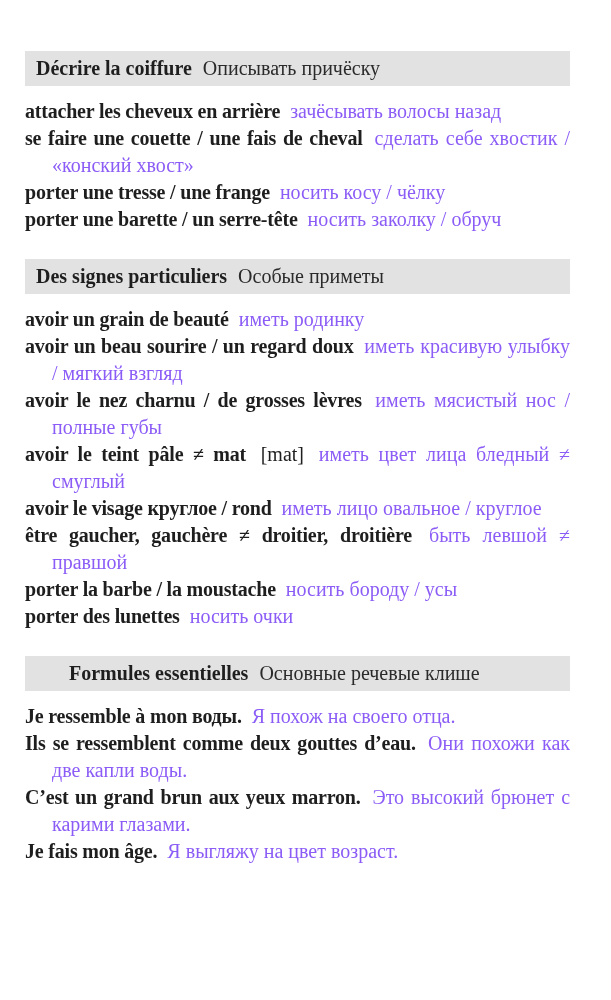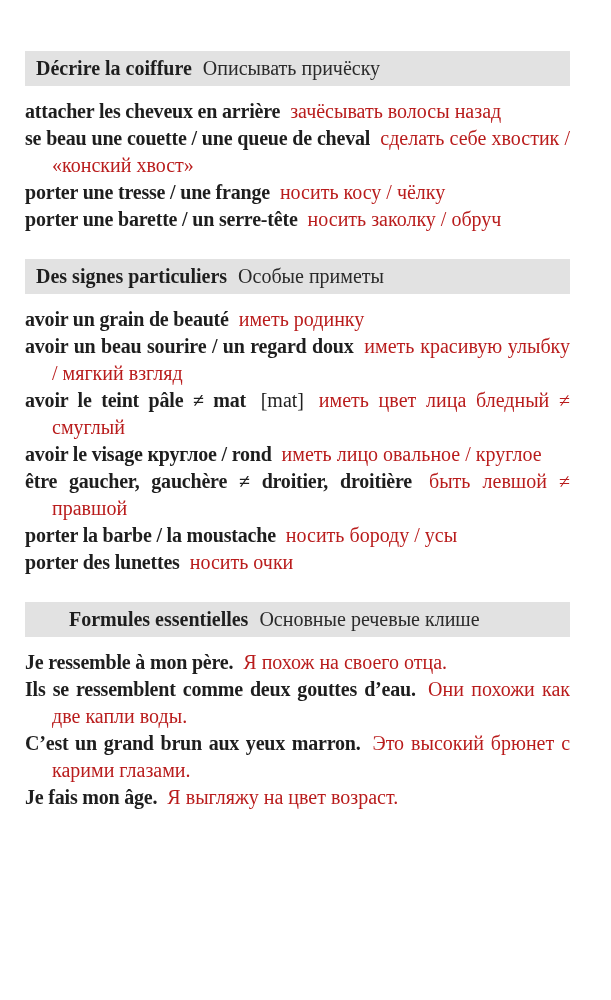--- a/index.html
+++ b/index.html
@@ -50,55 +50,56 @@
   }
   .fr {
     font-weight: bold;
     padding-right: 5px;
     letter-spacing: -0.2px;
   }
   .note {
     padding-right: 5px;
   }
   .ru {
-    color: #b91c1c;
+    color: #8b5cf6;
   }
   .page-number {
     position: absolute;
     left: 27px;
     top: 963px;
     font-family: Liberation Serif, serif;
     font-size: 18px;
     color: #6d28d9;
   }
 </style>
 </head>
 <body style="color: rgb(30, 30, 30);">
 
 <div class="page">
   <div id="sections-root">
       <section class="vocab-section">
         <div class="section-header" style="background-color: rgb(226, 226, 226);"><span class="hdr-fr">Décrire la coiffure</span> <span class="hdr-ru">Описывать причёску</span></div>
         <p class="entry"><span class="fr">attacher les cheveux en arrière</span> <span class="ru">зачёсывать волосы назад</span></p>
-        <p class="entry"><span class="fr">se beau une couette / une queue de cheval</span> <span class="ru">сделать себе хвостик / «конский хвост»</span></p>
+        <p class="entry"><span class="fr">se faire une couette / une fais de cheval</span> <span class="ru">сделать себе хвостик / «конский хвост»</span></p>
         <p class="entry"><span class="fr">porter une tresse / une frange</span> <span class="ru">носить косу / чёлку</span></p>
         <p class="entry"><span class="fr">porter une barette / un serre-tête</span> <span class="ru">носить заколку / обруч</span></p>
       </section>
       <section class="vocab-section">
         <div class="section-header" style="background-color: rgb(226, 226, 226);"><span class="hdr-fr">Des signes particuliers</span> <span class="hdr-ru">Особые приметы</span></div>
         <p class="entry"><span class="fr">avoir un grain de beauté</span> <span class="ru">иметь родинку</span></p>
         <p class="entry"><span class="fr">avoir un beau sourire / un regard doux</span> <span class="ru">иметь красивую улыбку / мягкий взгляд</span></p>
+        <p class="entry"><span class="fr">avoir le nez charnu / de grosses lèvres</span> <span class="ru">иметь мясистый нос / полные губы</span></p>
         <p class="entry"><span class="fr">avoir le teint pâle ≠ mat</span> <span class="note">[mat]</span> <span class="ru">иметь цвет лица бледный ≠ смуглый</span></p>
         <p class="entry"><span class="fr">avoir le visage круглое / rond</span> <span class="ru">иметь лицо овальное / круглое</span></p>
         <p class="entry"><span class="fr">être gaucher, gauchère ≠ droitier, droitière</span> <span class="ru">быть левшой ≠ правшой</span></p>
         <p class="entry"><span class="fr">porter la barbe / la moustache</span> <span class="ru">носить бороду / усы</span></p>
         <p class="entry"><span class="fr">porter des lunettes</span> <span class="ru">носить очки</span></p>
       </section>
       <section class="vocab-section">
         <div class="section-header" style="background-color: rgb(226, 226, 226); padding-left: 44px;"><span class="hdr-fr">Formules essentielles</span> <span class="hdr-ru">Основные речевые клише</span></div>
-        <p class="entry"><span class="fr">Je ressemble à mon père.</span> <span class="ru">Я похож на своего отца.</span></p>
+        <p class="entry"><span class="fr">Je ressemble à mon воды.</span> <span class="ru">Я похож на своего отца.</span></p>
         <p class="entry"><span class="fr">Ils se ressemblent comme deux gouttes d’eau.</span> <span class="ru">Они похожи как две капли воды.</span></p>
         <p class="entry"><span class="fr">C’est un grand brun aux yeux marron.</span> <span class="ru">Это высокий брюнет с карими глазами.</span></p>
         <p class="entry"><span class="fr">Je fais mon âge.</span> <span class="ru">Я выгляжу на цвет возраст.</span></p>
       </section>
     </div>
   <div class="page-number">14</div>
 </div>
 
 </body></html>

